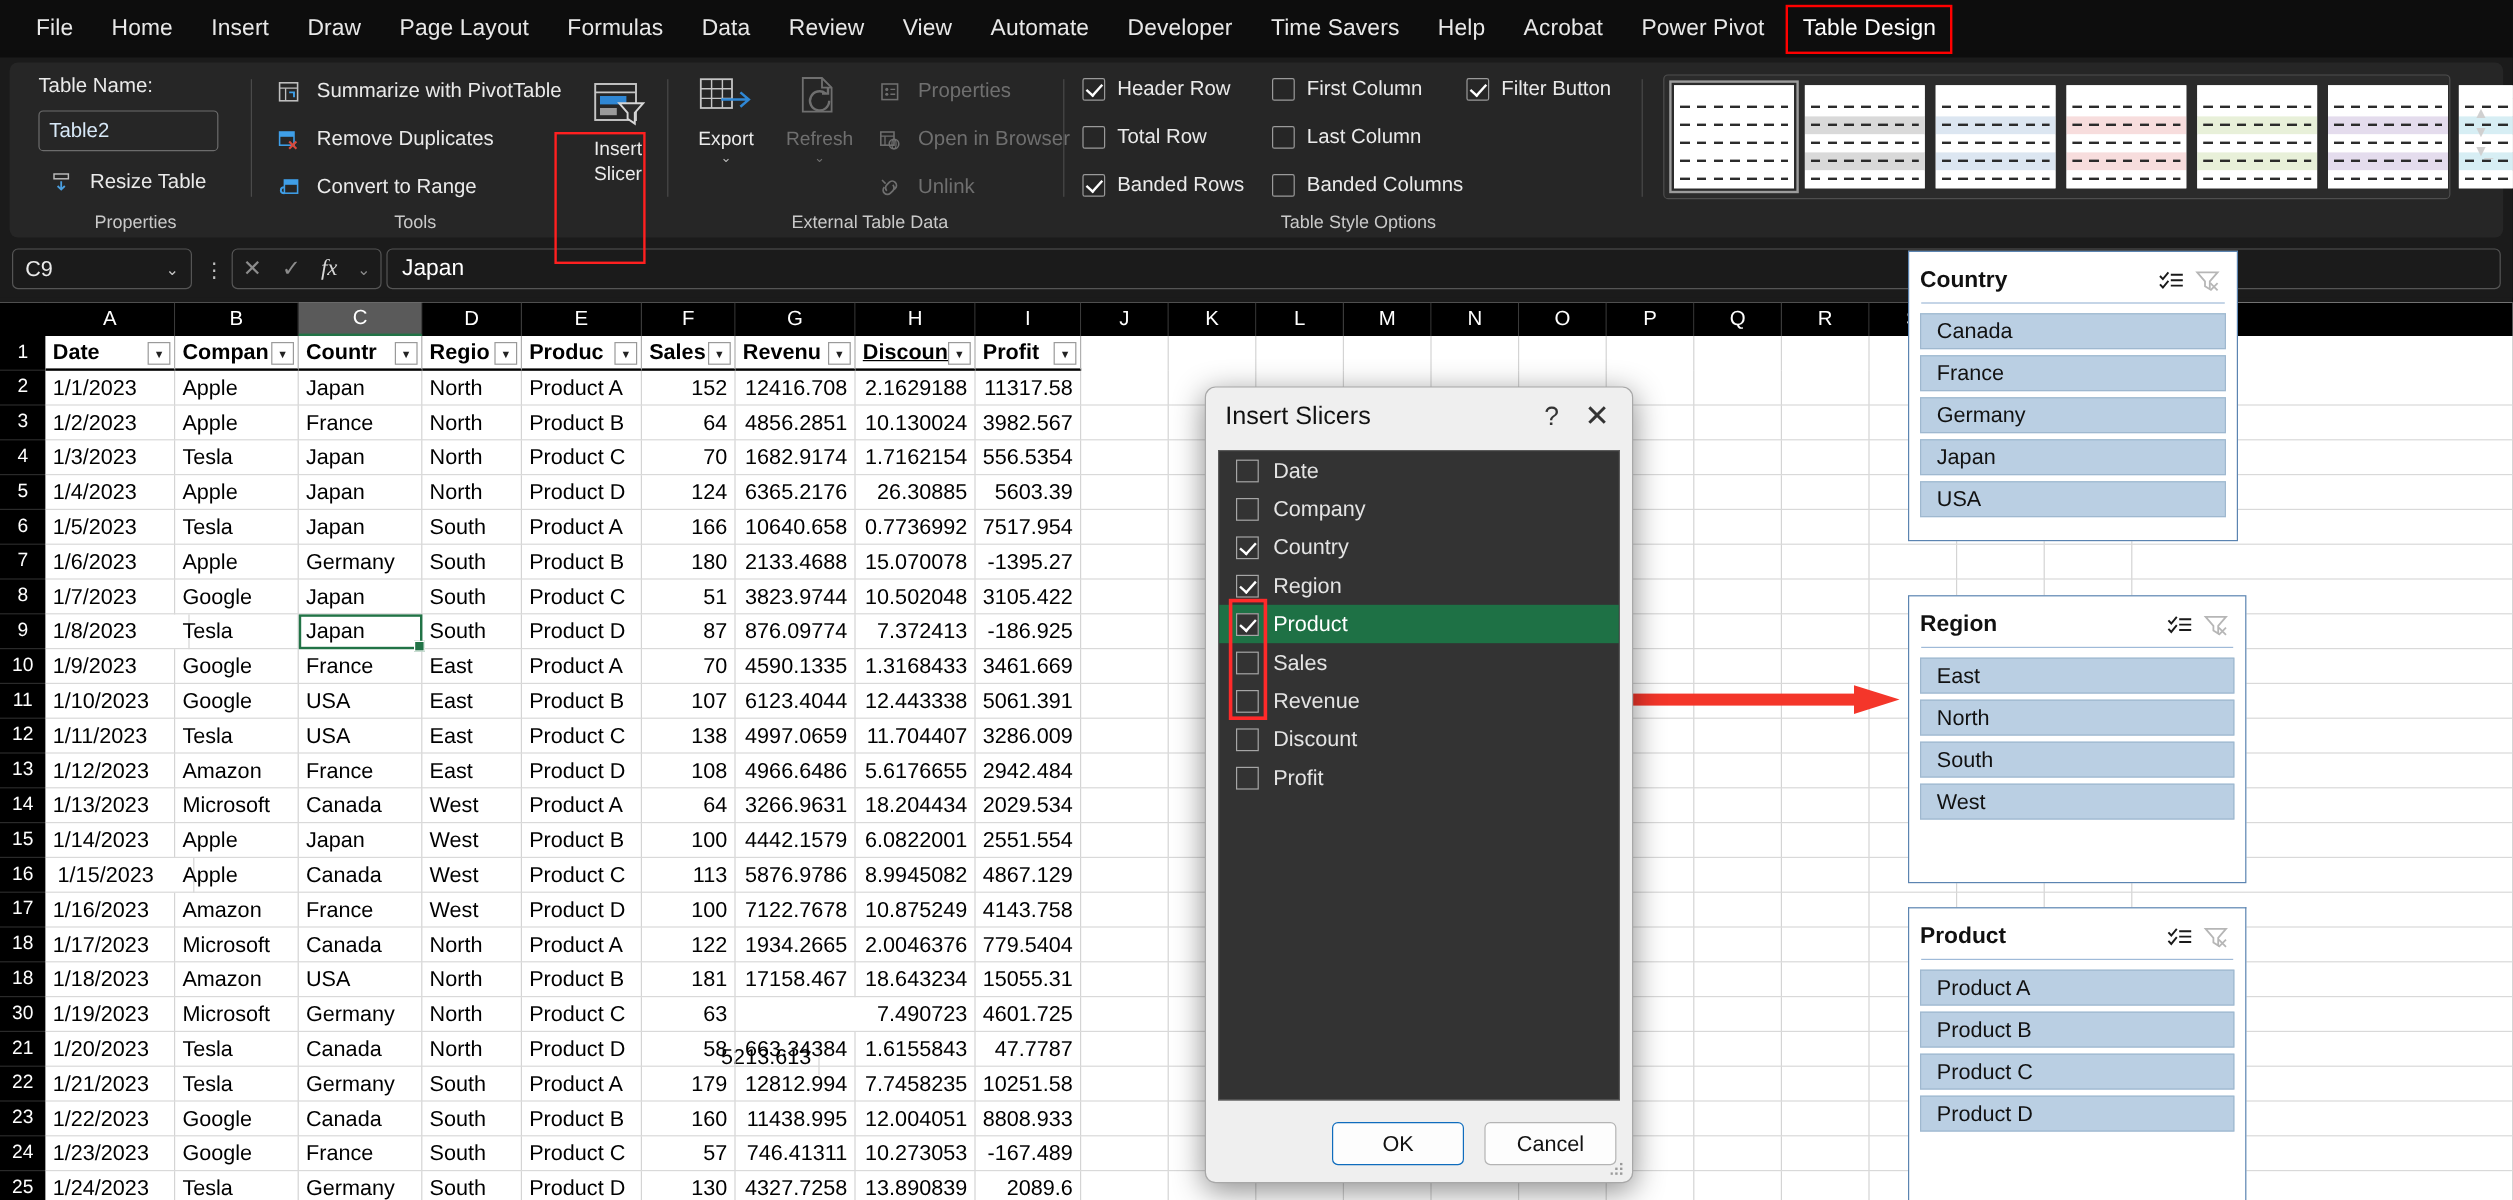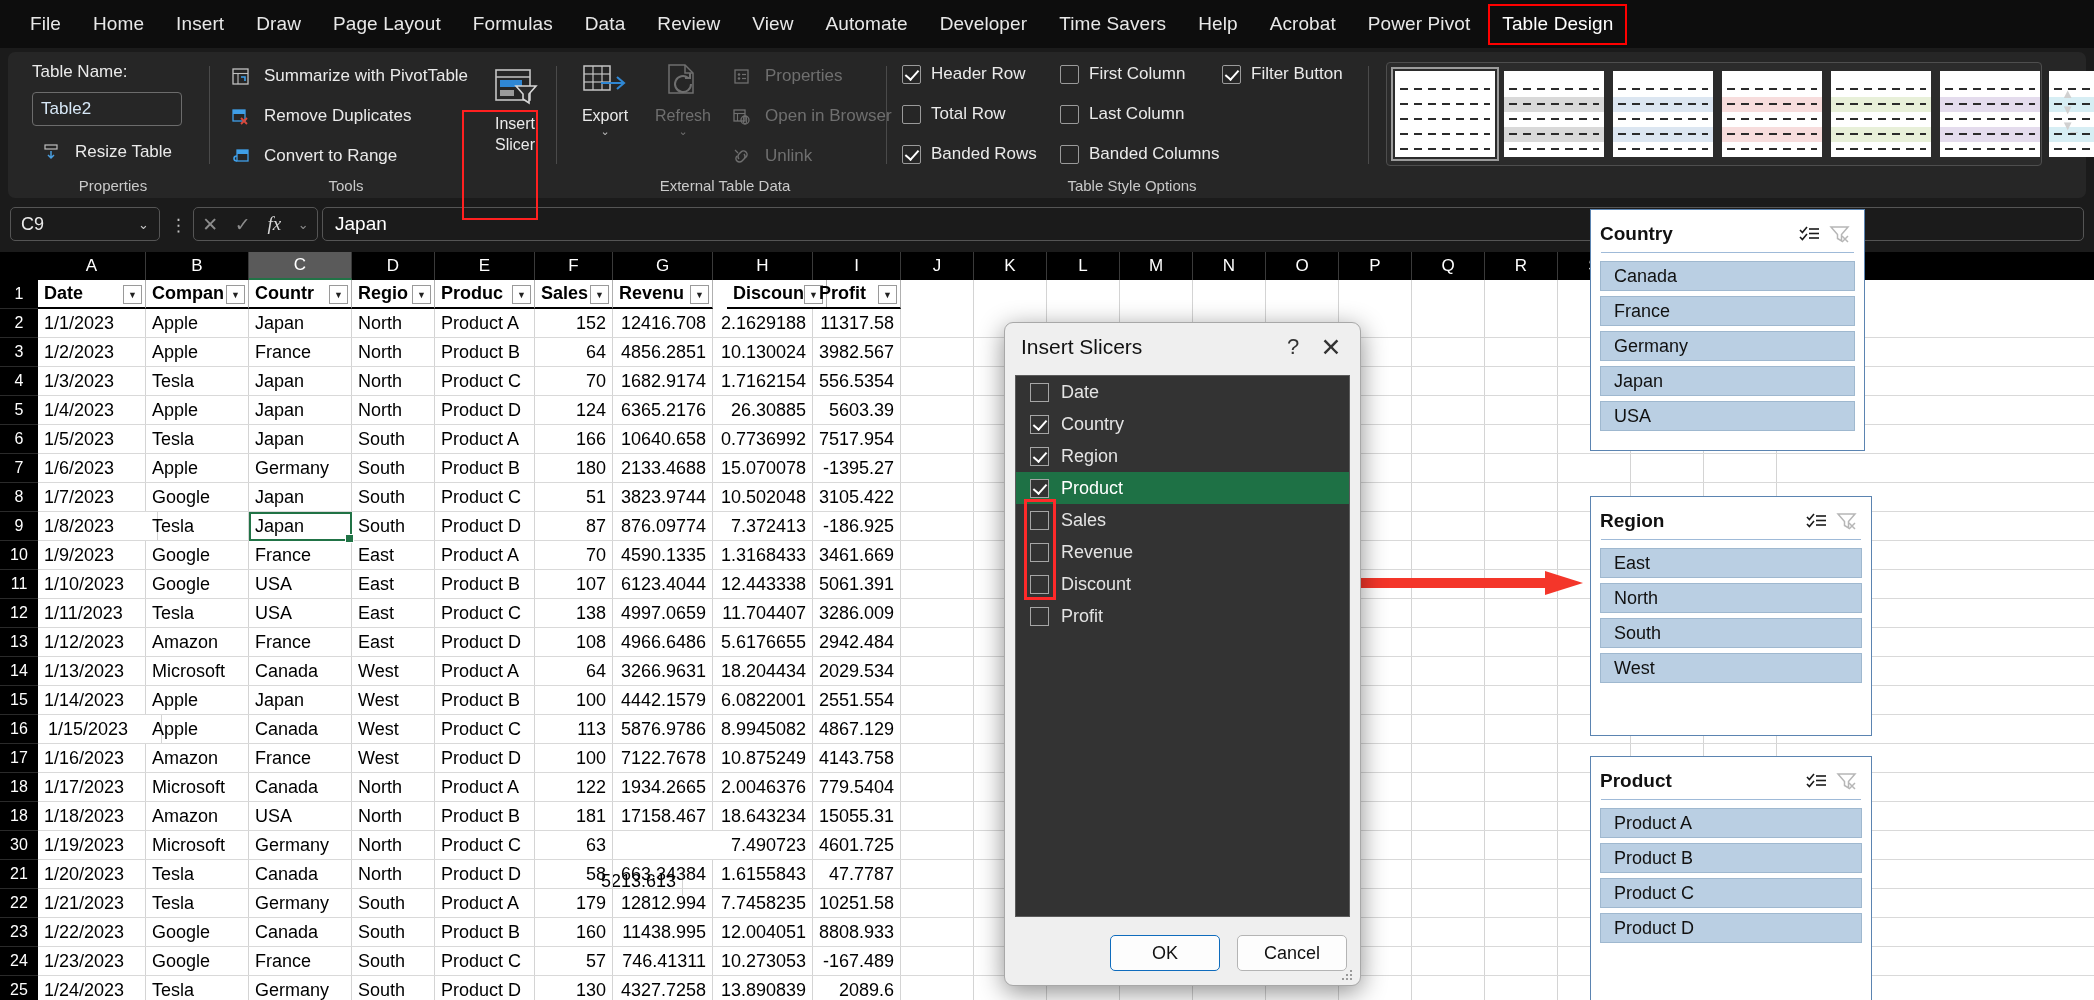--- a/index.html
+++ b/index.html
@@ -603,21 +603,21 @@
             <span class="fbtn">▼</span>
           </div>
           <div class="cell" style="left: 497px; width: 78px;">
             <span>Sales</span>
             <span class="fbtn">▼</span>
           </div>
           <div class="cell" style="left: 575px; width: 100px;">
             <span>Revenu</span>
             <span class="fbtn">▼</span>
           </div>
-          <div class="cell" style="left: 689px; width: 100px;">
+          <div class="cell" style="left: 675px; width: 100px; text-decoration: underline;">
             <span>Discoun</span>
             <span class="fbtn">▼</span>
           </div>
           <div class="cell" style="left: 775px; width: 88px;">
             <span>Profit</span>
             <span class="fbtn">▼</span>
           </div>
           <div class="emptycell" style="left: 863px; width: 73px;"></div>
           <div class="emptycell" style="left: 936px; width: 73px;"></div>
           <div class="emptycell" style="left: 1009px; width: 73px;"></div>
@@ -1221,20 +1221,24 @@
     <div class="dlg-tt">
       <span class="dlg-title">Insert Slicers</span>
       <span class="dlg-q">?</span>
       <span class="dlg-x">✕</span>
     </div>
     <div class="dlg-list" id="dlg-list">
       <div class="cbredbox"></div>
     <div class="li">
           <span class="lcb"></span>
           <span class="ltxt">Date</span>
+        </div>
+        <div class="li">
+          <span class="lcb"></span>
+          <span class="ltxt">Company</span>
         </div>
         <div class="li">
           <span class="lcb on"></span>
           <span class="ltxt">Country</span>
         </div>
         <div class="li">
           <span class="lcb on"></span>
           <span class="ltxt">Region</span>
         </div>
         <div class="li sel">

